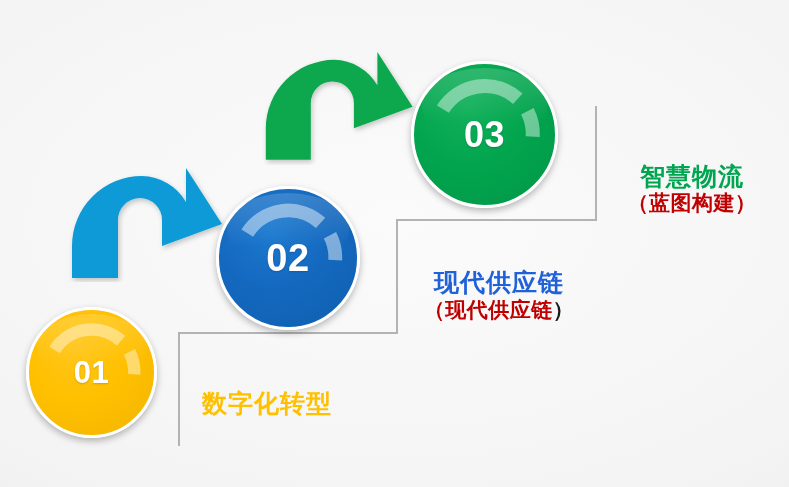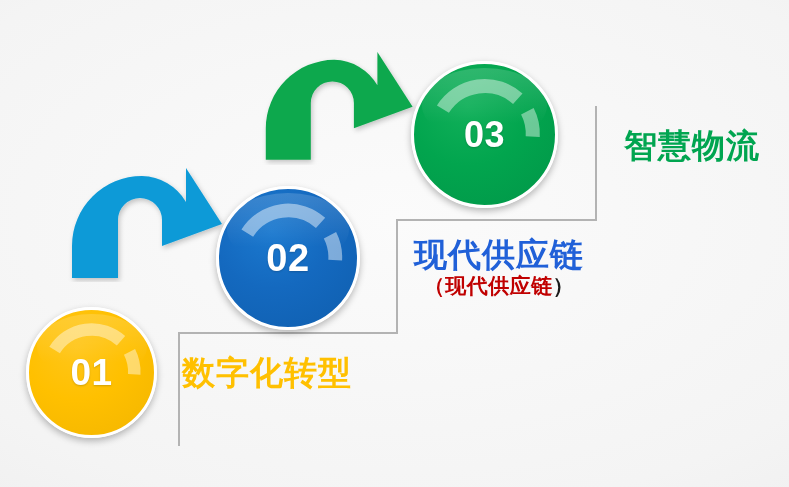--- a/index.html
+++ b/index.html
@@ -64,21 +64,21 @@
     border-radius: 50%;
     background: linear-gradient(180deg, rgba(255,255,255,0.16), rgba(255,255,255,0) 75%);
     pointer-events: none;
   }
 
   
   #node-01 {
     left: 26px; top: 307px; width: 131px; height: 131px;
     background: radial-gradient(circle at 38% 30%, #ffc61a 0%, #ffc000 45%, #f2b500 100%);
   }
-  #node-01 .num { font-size: 37px; }
+  #node-01 .num { font-size: 31px; }
 
   #node-02 {
     left: 216px; top: 186px; width: 144px; height: 144px;
     background: radial-gradient(circle at 38% 30%, #1b79cf 0%, #1469bf 45%, #0f5eae 100%);
   }
   #node-02 .num { font-size: 38px; }
 
   #node-03 {
     left: 411px; top: 61px; width: 147px; height: 147px;
     background: radial-gradient(circle at 38% 30%, #11b05a 0%, #02a54e 45%, #019648 100%);
@@ -94,35 +94,36 @@
   .label {
     position: absolute;
     text-align: center;
     white-space: nowrap;
     font-weight: bold;
     line-height: 1.14;
     user-select: none;
   }
   .label .title {
     display: block;
-    font-size: 33px;
+    font-size: 25px;
     letter-spacing: 1px;
+    margin-top: 35px;
   }
   .label .sub {
     display: block;
     font-size: 21px;
     color: #c00000;
     letter-spacing: 0.5px;
   }
   .label .sub .paren-dark { color: #1a1a1a; font-weight: bold; }
 
   #label-01 { left: 172px; top: 354px; width: 190px; }
   #label-01 .title { color: #ffc000; }
 
-  #label-02 { left: 404px; top: 236px; width: 190px; }
+  #label-02 { left: 404px; top: 236px; width: 190px; font-family: Liberation Mono, monospace; }
   #label-02 .title { color: #2060d8; }
 
   #label-03 { left: 604px; top: 127px; width: 176px; }
   #label-03 .title { color: #00a550; }
 </style>
 </head>
 <body>
 
 <div id="slide">
 
@@ -207,15 +208,16 @@
     <span class="title">数字化转型</span>
   </div>
 
   <div class="label" id="label-02">
     <span class="title">现代供应链</span>
     <span class="sub"><span>（现代供应链</span><span class="paren-dark">）</span></span>
   </div>
 
   <div class="label" id="label-03">
     <span class="title">智慧物流</span>
+    <span class="sub">（蓝图构建）</span>
   </div>
 
 </div>
 
 </body></html>

